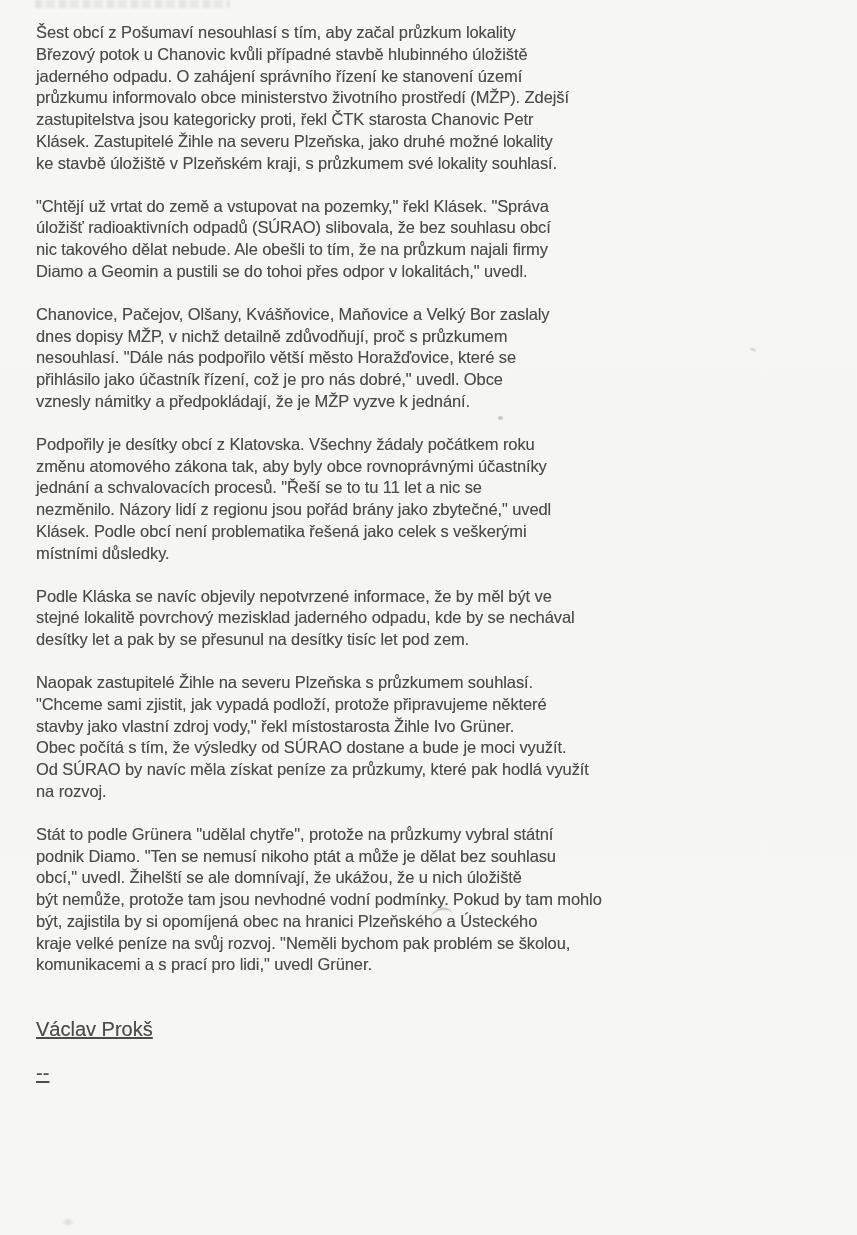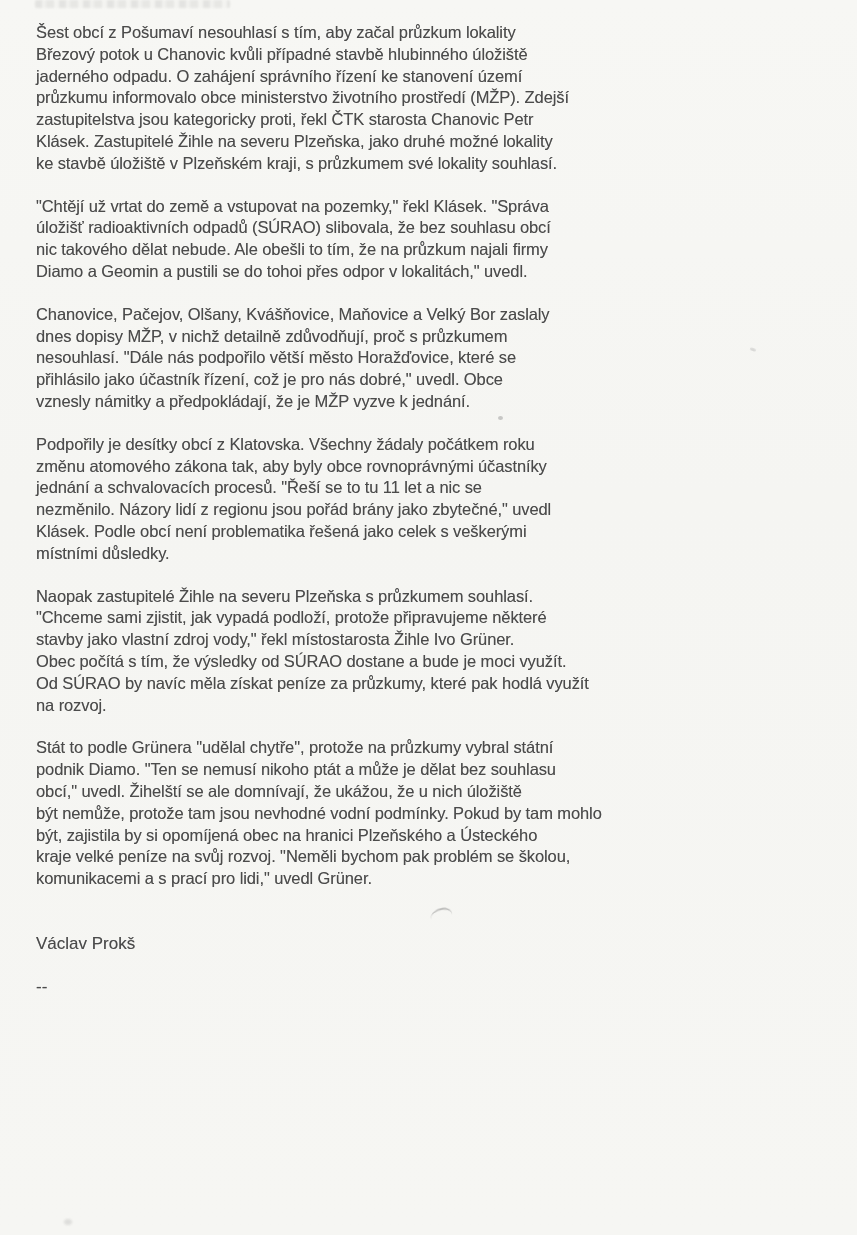--- a/index.html
+++ b/index.html
@@ -46,26 +46,27 @@
   .article p {
     margin: 0 0 21px 0;
     font-size: 16.5px;
     line-height: 21.8px;
     color: #4b4b4b;
     letter-spacing: -0.1px;
     white-space: pre-line;
     text-shadow: 0 0 0.6px rgba(75,75,75,0.45);
   }
   .signature {
-    font-size: 17px;
+    font-size: 20px;
     line-height: 21.8px;
     color: #4b4b4b;
     white-space: pre-line;
     text-shadow: 0 0 0.6px rgba(75,75,75,0.45);
     margin-top: 7px;
+    text-decoration: underline;
   }
   
   .speck {
     position: absolute;
     pointer-events: none;
   }
   .speck-squiggle {
     left: 430px;
     top: 908px;
     width: 22px;
@@ -127,20 +128,23 @@
 dnes dopisy MŽP, v nichž detailně zdůvodňují, proč s průzkumem
 nesouhlasí. "Dále nás podpořilo větší město Horažďovice, které se
 přihlásilo jako účastník řízení, což je pro nás dobré," uvedl. Obce
 vznesly námitky a předpokládají, že je MŽP vyzve k jednání.</p>
     <p>Podpořily je desítky obcí z Klatovska. Všechny žádaly počátkem roku
 změnu atomového zákona tak, aby byly obce rovnoprávnými účastníky
 jednání a schvalovacích procesů. "Řeší se to tu 11 let a nic se
 nezměnilo. Názory lidí z regionu jsou pořád brány jako zbytečné," uvedl
 Klásek. Podle obcí není problematika řešená jako celek s veškerými
 místními důsledky.</p>
+    <p>Podle Kláska se navíc objevily nepotvrzené informace, že by měl být ve
+stejné lokalitě povrchový mezisklad jaderného odpadu, kde by se nechával
+desítky let a pak by se přesunul na desítky tisíc let pod zem.</p>
     <p>Naopak zastupitelé Žihle na severu Plzeňska s průzkumem souhlasí.
 "Chceme sami zjistit, jak vypadá podloží, protože připravujeme některé
 stavby jako vlastní zdroj vody," řekl místostarosta Žihle Ivo Grüner.
 Obec počítá s tím, že výsledky od SÚRAO dostane a bude je moci využít.
 Od SÚRAO by navíc měla získat peníze za průzkumy, které pak hodlá využít
 na rozvoj.</p>
     <p>Stát to podle Grünera "udělal chytře", protože na průzkumy vybral státní
 podnik Diamo. "Ten se nemusí nikoho ptát a může je dělat bez souhlasu
 obcí," uvedl. Žihelští se ale domnívají, že ukážou, že u nich úložiště
 být nemůže, protože tam jsou nevhodné vodní podmínky. Pokud by tam mohlo

